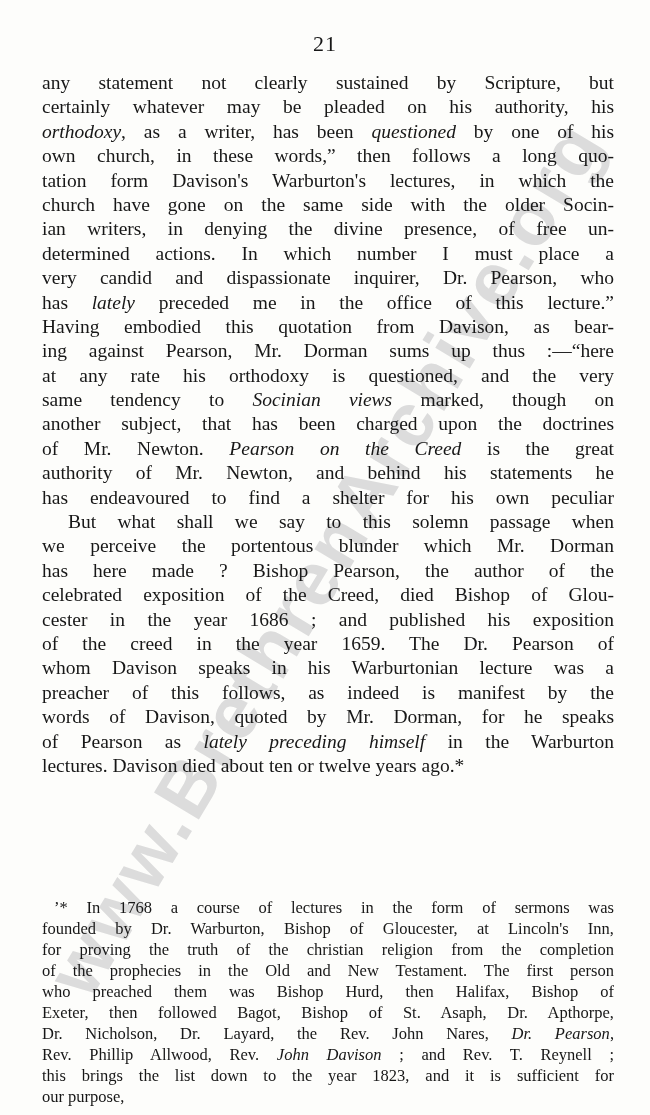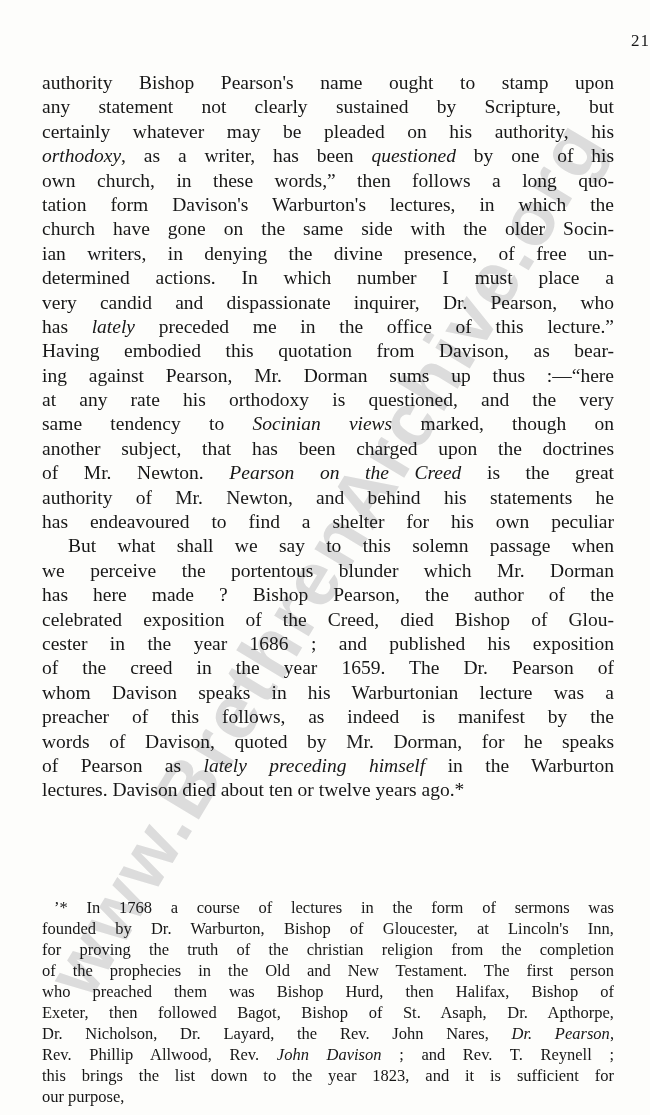--- a/index.html
+++ b/index.html
@@ -24,22 +24,22 @@
     white-space: nowrap;
     color: var(--wm, #dcdcdc);
     z-index: 0;
     user-select: none;
   }
   .pagenum {
     position: absolute;
     top: 31px;
     left: 0;
     width: 100%;
-    text-align: right;
-    font-size: 17px;
+    text-align: center;
+    font-size: 22px;
     letter-spacing: 1px;
     z-index: 1;
   }
   .bodytext {
     position: absolute;
     top: 71px;
     left: 42px;
     right: 36px;
     z-index: 1;
     font-size: 19.5px;
@@ -61,21 +61,20 @@
   .line.indf { text-indent: 12px; }
   .it { font-style: italic; }
 </style>
 </head>
 <body>
 
 <div class="page" style="--ink: #171717; --paper: #fdfdfb; --wm: #dcdcdc;">
   <div class="watermark">www.BrethrenArchive.org</div>
   <div class="pagenum">21</div>
   <div class="bodytext" id="body-lines">
-      <div class="line jl"><span>authority Bishop Pearson's name ought to stamp upon</span></div>
       <div class="line jl"><span>any statement not clearly sustained by Scripture, but</span></div>
       <div class="line jl"><span>certainly whatever may be pleaded on his authority, his</span></div>
       <div class="line jl"><span class="it">orthodoxy</span><span>, as a writer, has been </span><span class="it">questioned</span><span> by one of his</span></div>
       <div class="line jl"><span>own church, in these words,” then follows a long quo-</span></div>
       <div class="line jl"><span>tation form Davison's Warburton's lectures, in which the</span></div>
       <div class="line jl"><span>church have gone on the same side with the older Socin-</span></div>
       <div class="line jl"><span>ian writers, in denying the divine presence, of free un-</span></div>
       <div class="line jl"><span>determined actions. In which number I must place a</span></div>
       <div class="line jl"><span>very candid and dispassionate inquirer, Dr. Pearson, who</span></div>
       <div class="line jl"><span>has </span><span class="it">lately</span><span> preceded me in the office of this lecture.”</span></div>

